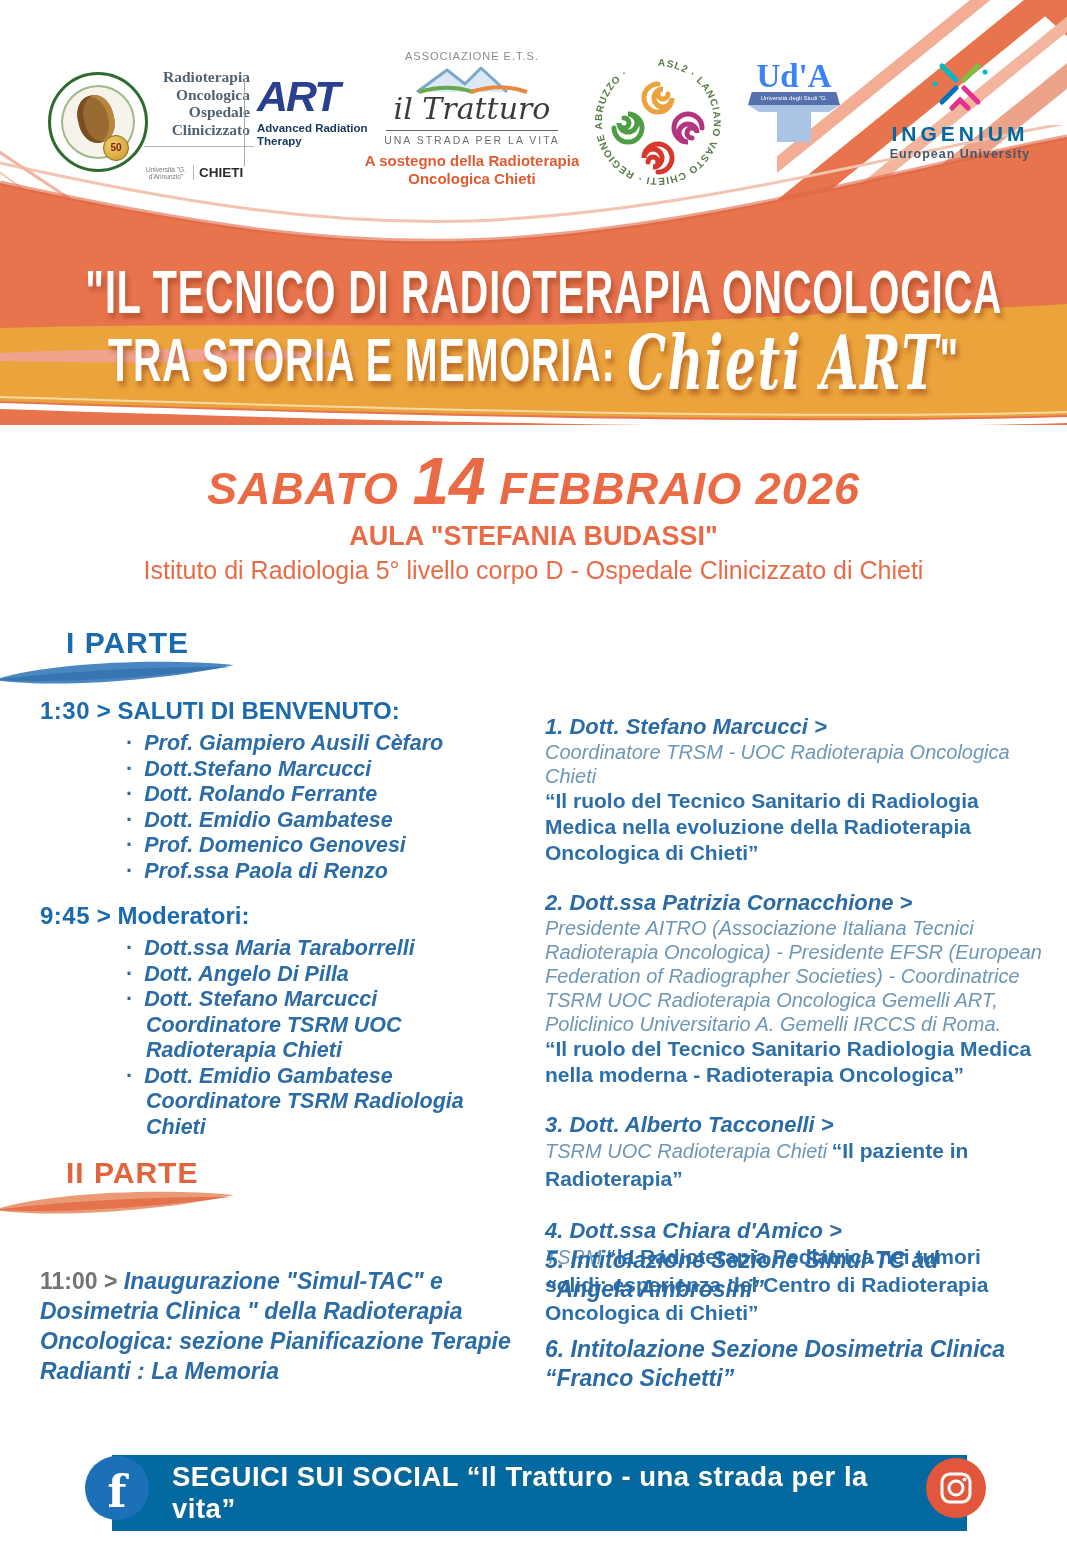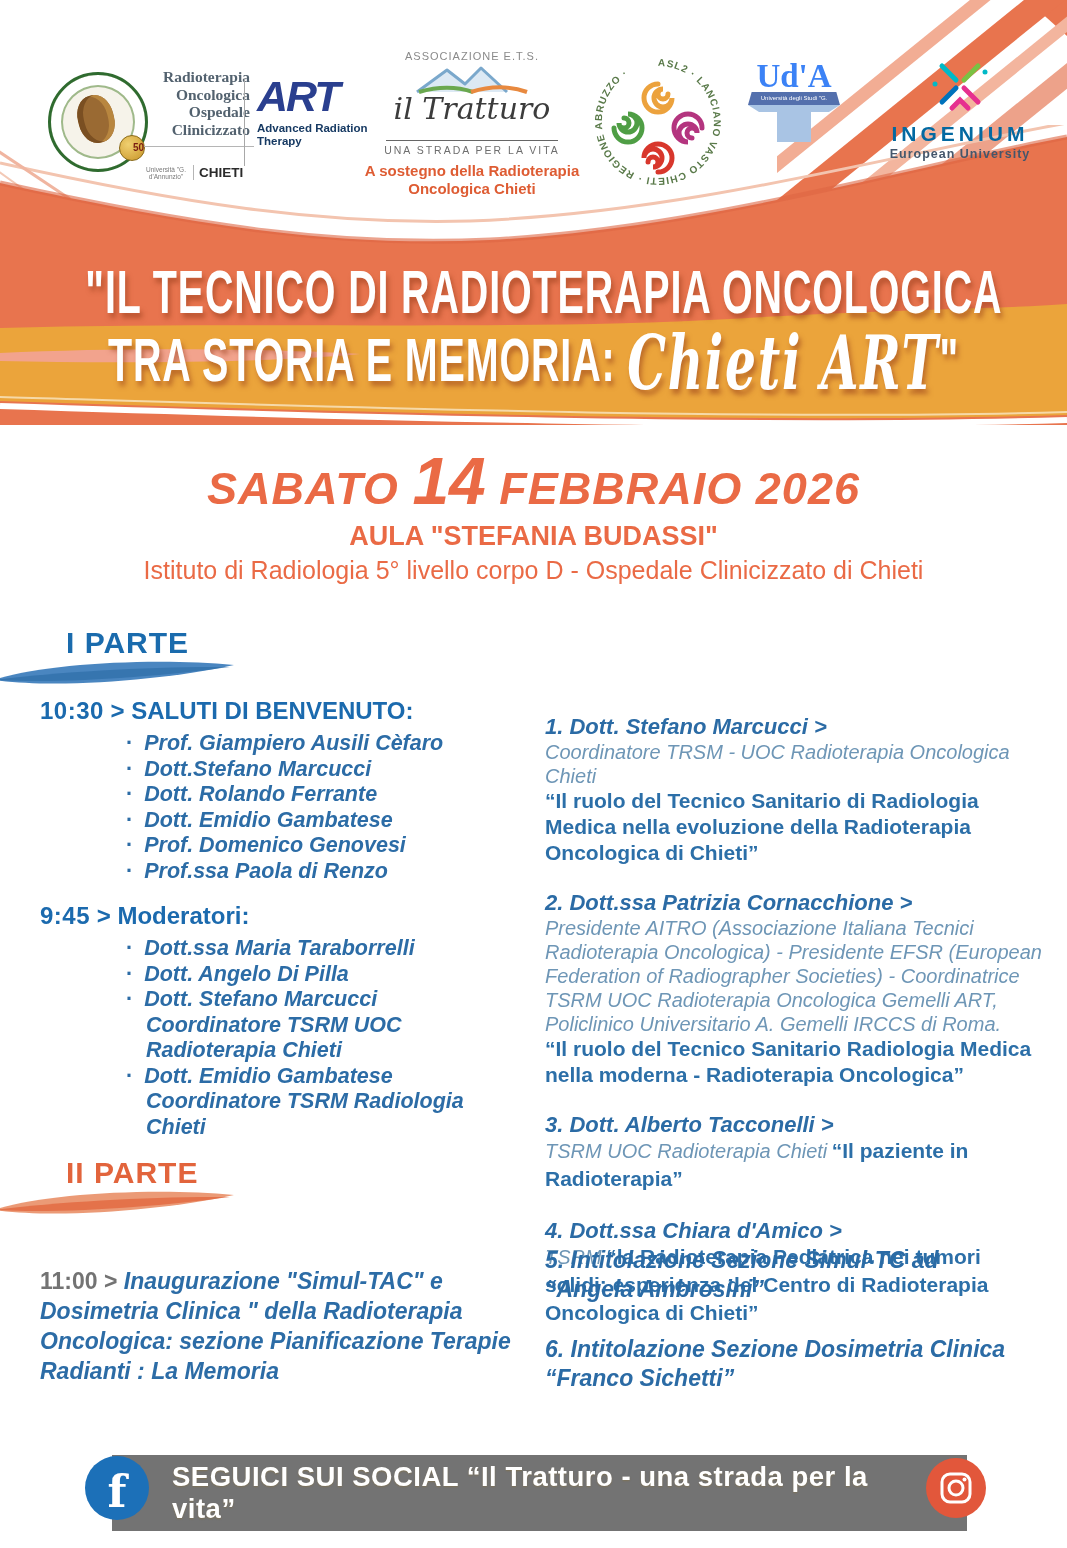--- a/index.html
+++ b/index.html
@@ -21,39 +21,39 @@
 
   
   .logos{position:absolute;left:0;top:0;width:1067px;height:215px;z-index:4;}
   .logo{position:absolute;}
   .logo-iro{left:48px;top:60px;width:200px;}
   .iro-seal{position:absolute;left:0;top:12px;width:94px;height:94px;border-radius:50%;
             border:3px solid #2f6b2f;background:#f6f3ea;box-shadow:inset 0 0 0 10px #fff,inset 0 0 0 12px #9fb98a;}
   .iro-core{position:absolute;left:27px;top:20px;width:36px;height:48px;border-radius:46%;
             background:#9a6a33;transform:rotate(-14deg);
             box-shadow:inset 6px 0 0 #7a4f22,inset -6px 0 0 #b8863f;}
-  .iro-badge{position:absolute;left:68px;top:60px;width:24px;height:24px;border-radius:50%;
+  .iro-badge{position:absolute;left:52px;top:60px;width:24px;height:24px;border-radius:50%;
              background:radial-gradient(circle at 35% 35%,#f0d070,#c89428);border:1px solid #8a6a18;
-             color:#7a1d12;font-size:10px;font-weight:bold;text-align:right;line-height:24px;}
+             color:#7a1d12;font-size:10px;font-weight:bold;text-align:center;line-height:24px;}
   .iro-text{position:absolute;left:102px;top:8px;width:100px;text-align:right;
             font-family:"Liberation Serif",serif;font-weight:bold;color:#53626f;
             font-size:15.5px;line-height:17.5px;}
   .iro-sub{position:absolute;left:96px;top:86px;width:110px;border-top:1px solid #b5b5b5;
            padding-top:18px;display:flex;align-items:center;gap:5px;}
   .iro-univ{font-size:6.5px;color:#777;width:44px;line-height:7px;text-align:center;}
   .iro-chieti{font-size:13.5px;font-weight:bold;color:#2b2b2b;border-left:1px solid #b5b5b5;padding-left:5px;}
   .logo-divider{position:absolute;left:244px;top:78px;width:1px;height:88px;background:#a8a8a8;}
   .logo-art{left:257px;top:74px;width:112px;}
   .art-name{font-size:43px;font-weight:900;font-style:italic;color:#2a3f8f;letter-spacing:-2px;line-height:44px;}
   .art-sub{font-size:11.5px;font-weight:bold;color:#173a63;line-height:13px;margin-top:4px;}
   .logo-tratturo{left:358px;top:50px;width:228px;text-align:center;}
   .trat-ets{font-size:11px;letter-spacing:1px;color:#8a8a8a;}
   .trat-mountains{margin:2px auto 0;display:block;}
   .trat-name{font-family:"DejaVu Serif",serif;font-style:italic;font-size:30px;color:#3c3c3c;
-             line-height:30px;border-bottom:1px solid #666;display:inline-block;padding:0 8px 16px;}
+             line-height:30px;border-bottom:1px solid #666;display:inline-block;padding:0 8px 6px;}
   .trat-sub{font-size:10.5px;letter-spacing:2px;color:#6e6e6e;margin-top:3px;}
   .trat-support{font-size:15px;font-weight:bold;color:#de5c33;line-height:18px;margin-top:6px;}
   .logo-asl2{left:592px;top:56px;width:132px;height:132px;}
   .logo-uda{left:746px;top:60px;width:96px;text-align:center;}
   .uda-name{font-family:"Liberation Serif",serif;font-weight:bold;font-size:33px;color:#3b82f6;line-height:32px;}
   .uda-band{margin:0 auto;width:92px;height:13px;background:#5470ad;color:#fff;font-size:6px;
             line-height:13px;clip-path:polygon(4% 0,96% 0,100% 100%,0 100%);}
   .uda-cap{margin:0 auto;width:92px;height:7px;background:#a9c4e4;clip-path:polygon(0 0,100% 0,88% 100%,12% 100%);}
   .uda-col{margin:0 auto;width:34px;height:30px;background:#a9c4e4;}
   .logo-ingenium{left:872px;top:58px;width:176px;text-align:center;}
@@ -98,21 +98,21 @@
   
   .part2-left{position:absolute;left:40px;top:1243px;width:482px;z-index:3;
               font-size:23px;line-height:30px;}
   .p2-time{font-weight:bold;color:#737373;}
   .p2-text{font-weight:bold;font-style:italic;color:#2c6ca6;}
   .part2-right{position:absolute;left:545px;top:1246px;width:485px;z-index:3;
                font-size:23px;font-weight:bold;font-style:italic;color:#2b6ba5;line-height:29px;}
   .p2-item2{margin-top:31px;}
 
   
-  .footer-bar{position:absolute;left:112px;top:1455px;width:855px;height:76px;background:#737373;
+  .footer-bar{position:absolute;left:112px;top:1455px;width:855px;height:76px;background:#0369a1;
               z-index:3;display:flex;align-items:center;justify-content:center;}
   .footer-text{color:#fff;font-weight:bold;font-size:27.5px;letter-spacing:.5px;padding:0 60px;
                text-shadow:0 1px 2px rgba(160,110,0,.25);}
   .soc-circle{position:absolute;border-radius:50%;z-index:4;display:flex;align-items:center;justify-content:center;}
   .fb{left:85px;top:1456px;width:64px;height:64px;background:#1c70b8;}
   .fb-f{color:#fff;font-family:"DejaVu Serif",serif;font-weight:bold;font-size:44px;line-height:64px;margin-top:8px;}
   .ig{left:926px;top:1458px;width:60px;height:60px;background:#e2573b;}
 </style>
 </head>
 <body>
@@ -230,21 +230,21 @@
 
   <div class="part-head part1-head">I PARTE</div>
   <svg class="brush brush1" viewBox="0 0 244 44" preserveAspectRatio="none">
     <path d="M0,28 C44,12 160,5 240,13 C172,28 62,37 0,28 Z" fill="#4a86c0"></path>
     <path d="M0,28 C60,20 160,14 236,15 C170,24 70,32 0,28 Z" fill="#2e6da8" opacity=".7"></path>
   </svg>
 
   <div class="col-left">
     <div class="sched-block">
       <div class="sched-head">
-        <span class="sched-time">10:30</span>
+        <span class="sched-time">1:30</span>
         <span>&gt;</span>
         <span>SALUTI DI BENVENUTO:</span>
       </div>
       <ul class="speakers">
         <li>Prof. Giampiero Ausili Cèfaro</li>
         <li>Dott.Stefano Marcucci</li>
         <li>Dott. Rolando Ferrante</li>
         <li>Dott. Emidio Gambatese</li>
         <li>Prof. Domenico Genovesi</li>
         <li>Prof.ssa Paola di Renzo</li>

